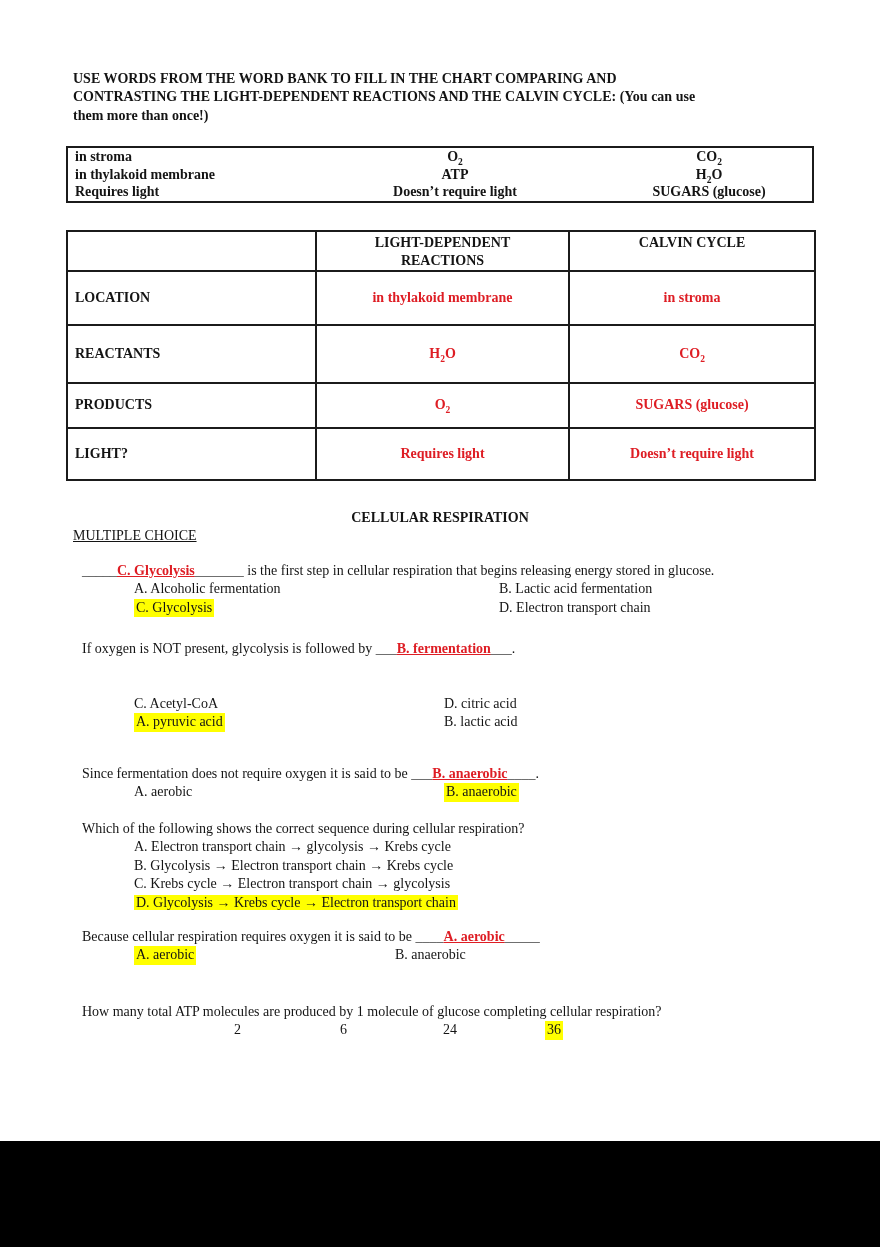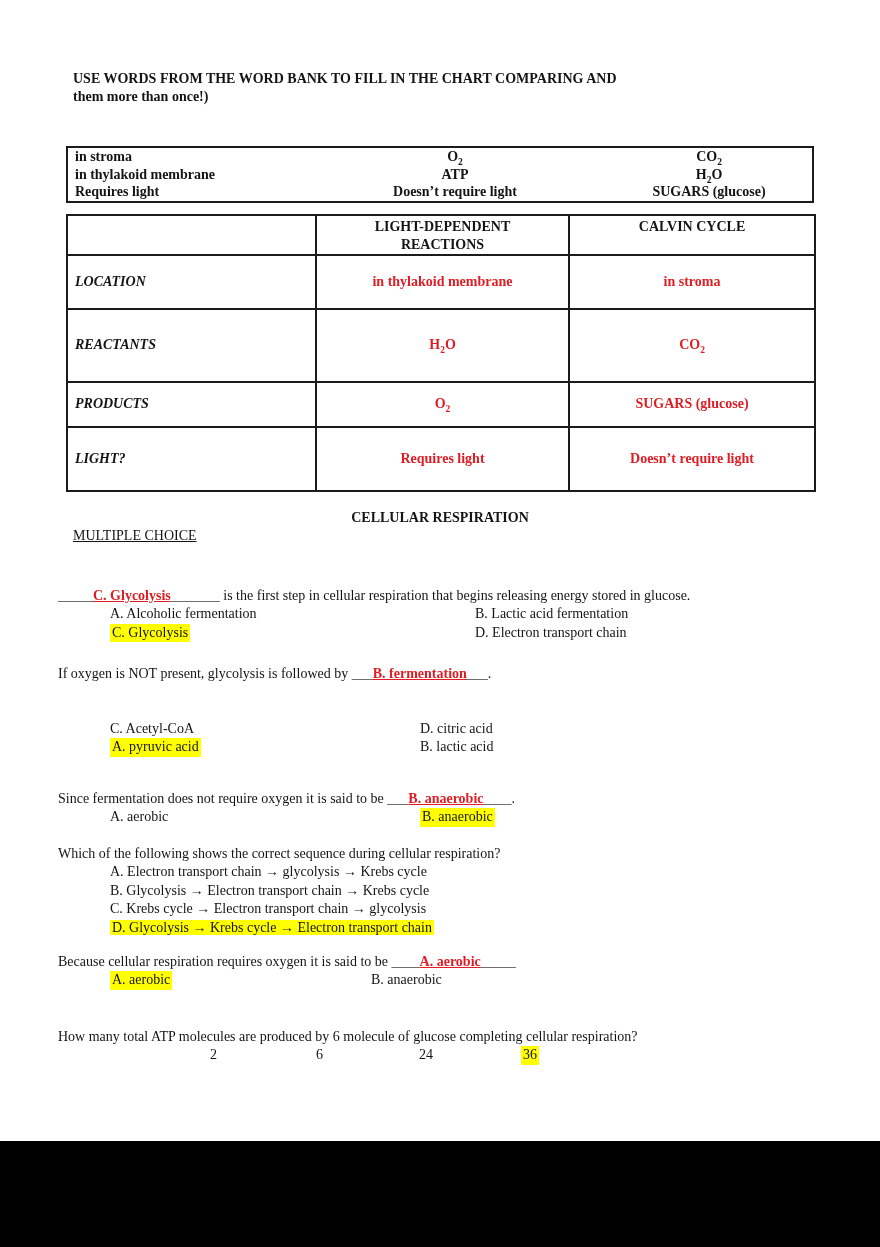--- a/index.html
+++ b/index.html
@@ -40,30 +40,30 @@
     display: grid;
     grid-template-columns: 236px 302px 206px;
     font-weight: bold;
     line-height: 17.6px;
   }
   .wb-col1 { padding-left: 7px; }
   .wb-col2, .wb-col3 { text-align: center; }
 
   .compare-table {
     position: absolute;
-    left: 66px; top: 214px;
+    left: 66px; top: 230px;
     width: 748px;
     border-collapse: collapse;
     table-layout: fixed;
   }
   .compare-table td {
     border: 2px solid var(--border-dark);
     overflow: hidden;
   }
-  .lbl-cell { font-weight: bold; padding-left: 7px; vertical-align: middle; font-style: italic; }
+  .lbl-cell { font-weight: bold; padding-left: 7px; vertical-align: middle; }
   .head-cell { font-weight: bold; text-align: center; vertical-align: top; padding-top: 2px; }
   .head-inner { max-width: 175px; margin: 0 auto; line-height: 17.5px; }
   .ans-cell {
     color: var(--answer-red);
     font-weight: bold;
     text-align: center;
     vertical-align: middle;
   }
 
   .section-title {
@@ -71,21 +71,21 @@
     left: 66px; top: 509px; width: 748px;
     text-align: center;
     font-weight: bold;
   }
   .mc-heading {
     position: absolute;
     left: 73px; top: 527px;
     text-decoration: underline;
   }
 
-  .q { position: absolute; left: 58px; width: 745px; margin-top: 25px; }
+  .q { position: absolute; left: 82px; width: 745px; }
   .q1 { top: 562px; } .q2 { top: 640px; } .q3 { top: 695px; }
   .q4 { top: 765px; } .q5 { top: 820px; } .q6 { top: 928px; }
   .q7 { top: 1003px; }
   .qline { white-space: nowrap; }
   .optrow { position: relative; height: 18.4px; }
   .opt { position: absolute; top: 0; white-space: nowrap; text-align: right; }
   .a-col { left: 52px; }
   .b-col { left: 362px; }
   .b-col-q1 { left: 417px; }
   .b-col-q6 { left: 313px; }
@@ -108,20 +108,21 @@
     background: var(--footer-black);
   }
 </style>
 </head>
 <body>
 
 <div class="page">
 
   <div class="instruction">
     <div class="iline">USE WORDS FROM THE WORD BANK TO FILL IN THE CHART COMPARING AND</div>
+    <div class="iline">CONTRASTING THE LIGHT-DEPENDENT REACTIONS AND THE CALVIN CYCLE: (You can use</div>
     <div class="iline">them more than once!)</div>
   </div>
 
   <div class="word-bank">
     <div class="wb-col1">
       <div>in stroma</div>
       <div>in thylakoid membrane</div>
       <div>Requires light</div>
     </div>
     <div class="wb-col2">
@@ -150,31 +151,31 @@
           </td>
       <td class="head-cell">
             <div class="head-inner">CALVIN CYCLE</div>
           </td>
     </tr>
     <tr style="height:54px">
       <td class="lbl-cell">LOCATION</td>
       <td class="ans-cell">in thylakoid membrane</td>
       <td class="ans-cell">in stroma</td>
     </tr>
-    <tr style="height:73px">
+    <tr style="height:58px">
       <td class="lbl-cell">REACTANTS</td>
       <td class="ans-cell"><span class="chem"><span>H</span><sub>2</sub><span>O</span></span></td>
       <td class="ans-cell"><span class="chem"><span>CO</span><sub>2</sub><span></span></span></td>
     </tr>
     <tr style="height:45px">
       <td class="lbl-cell">PRODUCTS</td>
       <td class="ans-cell"><span class="chem"><span>O</span><sub>2</sub><span></span></span></td>
       <td class="ans-cell">SUGARS (glucose)</td>
     </tr>
-    <tr style="height:64px">
+    <tr style="height:52px">
       <td class="lbl-cell">LIGHT?</td>
       <td class="ans-cell">Requires light</td>
       <td class="ans-cell">Doesn’t require light</td>
     </tr>
   </tbody>
     </table>
 
   <div class="section-title">CELLULAR RESPIRATION</div>
   <div class="mc-heading">MULTIPLE CHOICE</div>
 
@@ -223,21 +224,21 @@
 
   <div class="q q6">
     <div class="qline"><span>Because cellular respiration requires oxygen it is said to be </span><span class="blank">____</span><span class="red-ans">A. aerobic</span><span class="blank">_____</span></div>
     <div class="optrow">
       <span class="opt a-col hl">A. aerobic</span>
       <span class="opt b-col-q6">B. anaerobic</span>
     </div>
   </div>
 
   <div class="q q7">
-    <div class="qline">How many total ATP molecules are produced by 6 molecule of glucose completing cellular respiration?</div>
+    <div class="qline">How many total ATP molecules are produced by 1 molecule of glucose completing cellular respiration?</div>
     <div class="numrow">
       <span class="opt n1">2</span>
       <span class="opt n2">6</span>
       <span class="opt n3">24</span>
       <span class="opt n4 hl">36</span>
     </div>
   </div>
 
   <div class="black-bar"></div>
 

